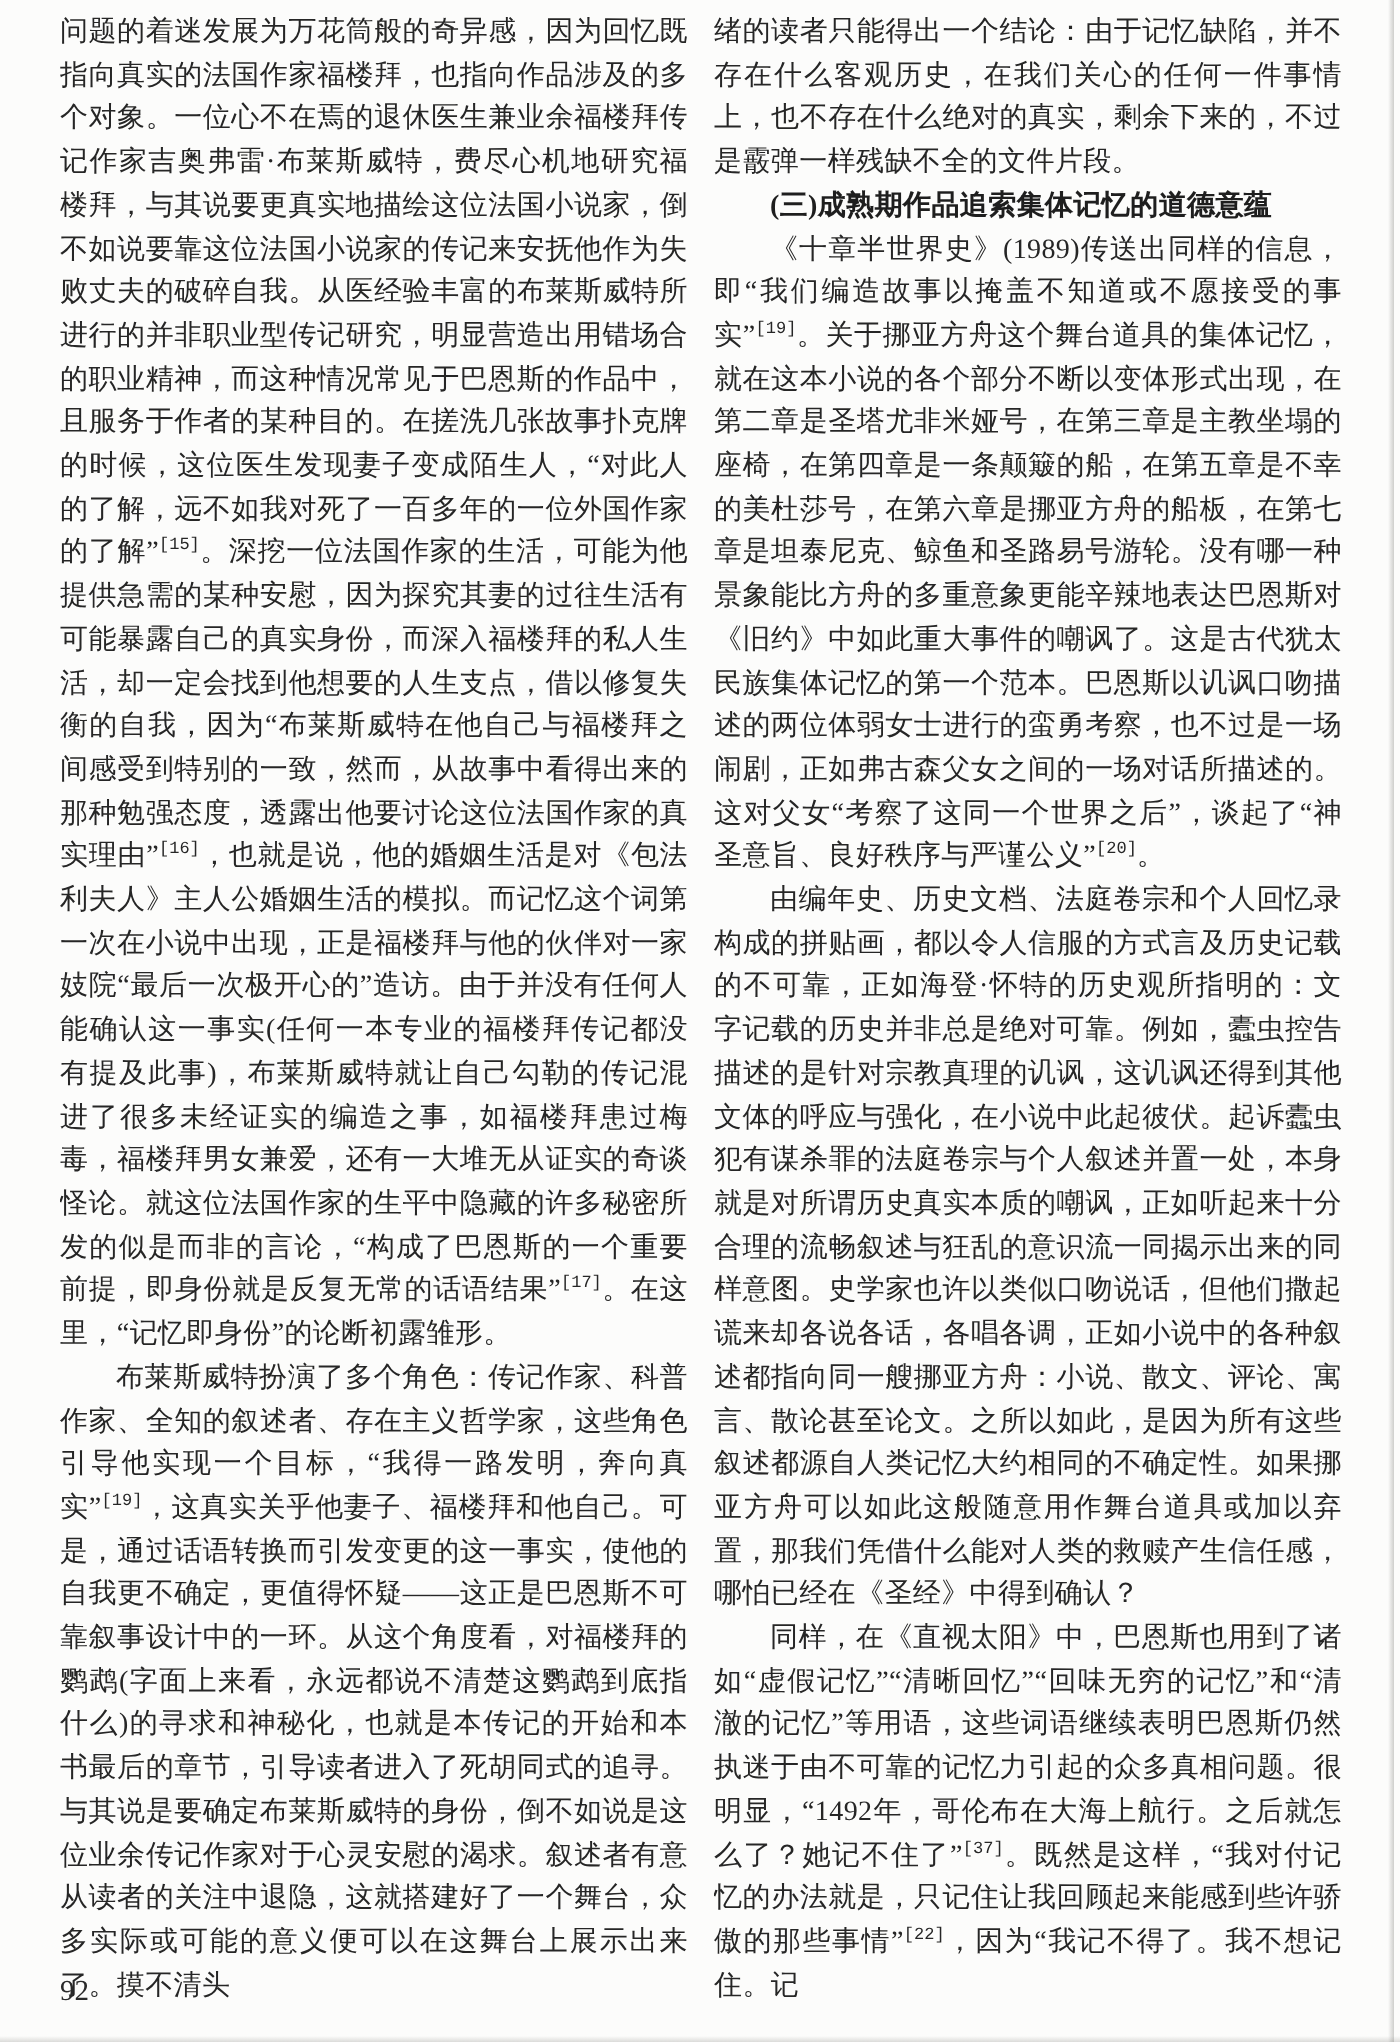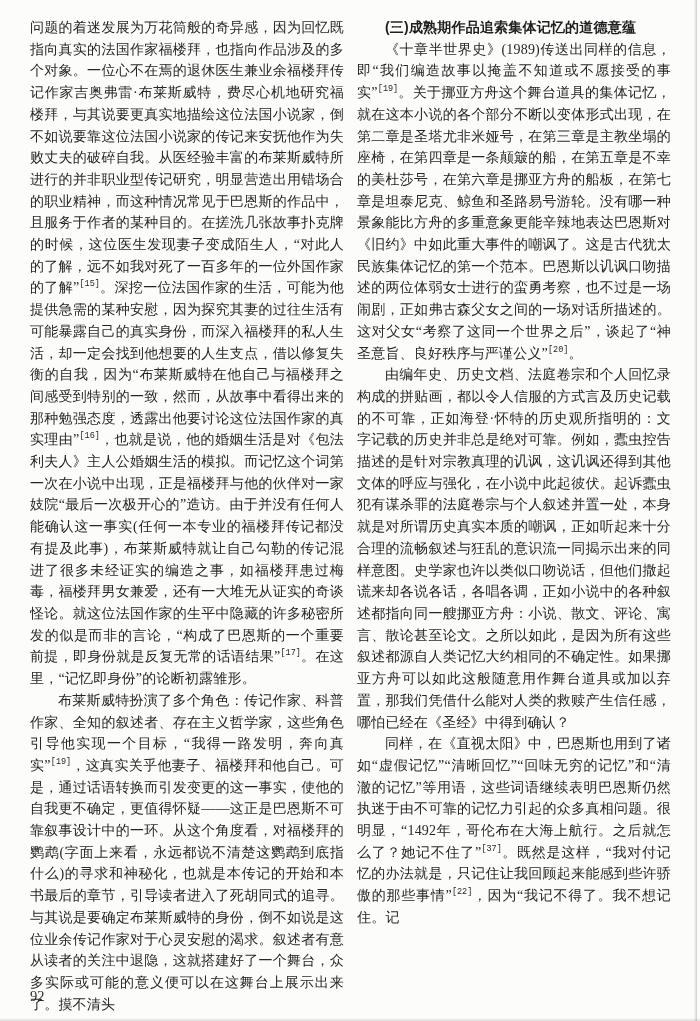--- a/index.html
+++ b/index.html
@@ -10,39 +10,39 @@
   }
   .page {
     position:relative;
     width:700px; height:1021px;
     background:#fcfcfb;
     overflow:hidden;
   }
   .content {
     display:flex;
     gap:13px;
-    padding:17px 26px 0 30px;
+    padding:6px 26px 0 30px;
   }
   .col {
     width:314px;
     overflow:hidden;
   }
   .col p {
     margin:0;
     font-size:14px;
     line-height:21.7px;
     color:#262626;
     text-align:justify;
     word-break:break-all;
     letter-spacing:0.2px;
   }
   .col p.indent { text-indent:2em; }
   .col p.heading {
     font-weight:700;
-    font-family:Liberation Sans, sans-serif;
+    font-family:Liberation Serif, serif;
     color:#1e1e1e;
   }
   sup.cite {
     font-size:8.5px;
     line-height:0;
     vertical-align:super;
     letter-spacing:0;
     font-family:Liberation Mono, monospace;
   }
   .page-number {
@@ -68,20 +68,21 @@
 </head>
 <body>
 
 <div class="page">
   <div class="content">
     <div class="col">
         <p class="">问题的着迷发展为万花筒般的奇异感，因为回忆既指向真实的法国作家福楼拜，也指向作品涉及的多个对象。一位心不在焉的退休医生兼业余福楼拜传记作家吉奥弗雷·布莱斯威特，费尽心机地研究福楼拜，与其说要更真实地描绘这位法国小说家，倒不如说要靠这位法国小说家的传记来安抚他作为失败丈夫的破碎自我。从医经验丰富的布莱斯威特所进行的并非职业型传记研究，明显营造出用错场合的职业精神，而这种情况常见于巴恩斯的作品中，且服务于作者的某种目的。在搓洗几张故事扑克牌的时候，这位医生发现妻子变成陌生人，“对此人的了解，远不如我对死了一百多年的一位外国作家的了解”<sup class="cite">[15]</sup>。深挖一位法国作家的生活，可能为他提供急需的某种安慰，因为探究其妻的过往生活有可能暴露自己的真实身份，而深入福楼拜的私人生活，却一定会找到他想要的人生支点，借以修复失衡的自我，因为“布莱斯威特在他自己与福楼拜之间感受到特别的一致，然而，从故事中看得出来的那种勉强态度，透露出他要讨论这位法国作家的真实理由”<sup class="cite">[16]</sup>，也就是说，他的婚姻生活是对《包法利夫人》主人公婚姻生活的模拟。而记忆这个词第一次在小说中出现，正是福楼拜与他的伙伴对一家妓院“最后一次极开心的”造访。由于并没有任何人能确认这一事实(任何一本专业的福楼拜传记都没有提及此事)，布莱斯威特就让自己勾勒的传记混进了很多未经证实的编造之事，如福楼拜患过梅毒，福楼拜男女兼爱，还有一大堆无从证实的奇谈怪论。就这位法国作家的生平中隐藏的许多秘密所发的似是而非的言论，“构成了巴恩斯的一个重要前提，即身份就是反复无常的话语结果”<sup class="cite">[17]</sup>。在这里，“记忆即身份”的论断初露雏形。</p>
         <p class="indent ">布莱斯威特扮演了多个角色：传记作家、科普作家、全知的叙述者、存在主义哲学家，这些角色引导他实现一个目标，“我得一路发明，奔向真实”<sup class="cite">[19]</sup>，这真实关乎他妻子、福楼拜和他自己。可是，通过话语转换而引发变更的这一事实，使他的自我更不确定，更值得怀疑——这正是巴恩斯不可靠叙事设计中的一环。从这个角度看，对福楼拜的鹦鹉(字面上来看，永远都说不清楚这鹦鹉到底指什么)的寻求和神秘化，也就是本传记的开始和本书最后的章节，引导读者进入了死胡同式的追寻。与其说是要确定布莱斯威特的身份，倒不如说是这位业余传记作家对于心灵安慰的渴求。叙述者有意从读者的关注中退隐，这就搭建好了一个舞台，众多实际或可能的意义便可以在这舞台上展示出来了。摸不清头</p>
       </div>
     <div class="col">
+        <p class="">绪的读者只能得出一个结论：由于记忆缺陷，并不存在什么客观历史，在我们关心的任何一件事情上，也不存在什么绝对的真实，剩余下来的，不过是霰弹一样残缺不全的文件片段。</p>
         <p class="indent heading">(三)成熟期作品追索集体记忆的道德意蕴</p>
         <p class="indent ">《十章半世界史》(1989)传送出同样的信息，即“我们编造故事以掩盖不知道或不愿接受的事实”<sup class="cite">[19]</sup>。关于挪亚方舟这个舞台道具的集体记忆，就在这本小说的各个部分不断以变体形式出现，在第二章是圣塔尤非米娅号，在第三章是主教坐塌的座椅，在第四章是一条颠簸的船，在第五章是不幸的美杜莎号，在第六章是挪亚方舟的船板，在第七章是坦泰尼克、鲸鱼和圣路易号游轮。没有哪一种景象能比方舟的多重意象更能辛辣地表达巴恩斯对《旧约》中如此重大事件的嘲讽了。这是古代犹太民族集体记忆的第一个范本。巴恩斯以讥讽口吻描述的两位体弱女士进行的蛮勇考察，也不过是一场闹剧，正如弗古森父女之间的一场对话所描述的。这对父女“考察了这同一个世界之后”，谈起了“神圣意旨、良好秩序与严谨公义”<sup class="cite">[20]</sup>。</p>
         <p class="indent ">由编年史、历史文档、法庭卷宗和个人回忆录构成的拼贴画，都以令人信服的方式言及历史记载的不可靠，正如海登·怀特的历史观所指明的：文字记载的历史并非总是绝对可靠。例如，蠹虫控告描述的是针对宗教真理的讥讽，这讥讽还得到其他文体的呼应与强化，在小说中此起彼伏。起诉蠹虫犯有谋杀罪的法庭卷宗与个人叙述并置一处，本身就是对所谓历史真实本质的嘲讽，正如听起来十分合理的流畅叙述与狂乱的意识流一同揭示出来的同样意图。史学家也许以类似口吻说话，但他们撒起谎来却各说各话，各唱各调，正如小说中的各种叙述都指向同一艘挪亚方舟：小说、散文、评论、寓言、散论甚至论文。之所以如此，是因为所有这些叙述都源自人类记忆大约相同的不确定性。如果挪亚方舟可以如此这般随意用作舞台道具或加以弃置，那我们凭借什么能对人类的救赎产生信任感，哪怕已经在《圣经》中得到确认？</p>
         <p class="indent ">同样，在《直视太阳》中，巴恩斯也用到了诸如“虚假记忆”“清晰回忆”“回味无穷的记忆”和“清澈的记忆”等用语，这些词语继续表明巴恩斯仍然执迷于由不可靠的记忆力引起的众多真相问题。很明显，“1492年，哥伦布在大海上航行。之后就怎么了？她记不住了”<sup class="cite">[37]</sup>。既然是这样，“我对付记忆的办法就是，只记住让我回顾起来能感到些许骄傲的那些事情”<sup class="cite">[22]</sup>，因为“我记不得了。我不想记住。记</p>
       </div>
   </div>
   <div class="page-number">92</div>
   <div class="scan-edge-right"></div>
   <div class="scan-edge-bottom"></div>
 </div>

